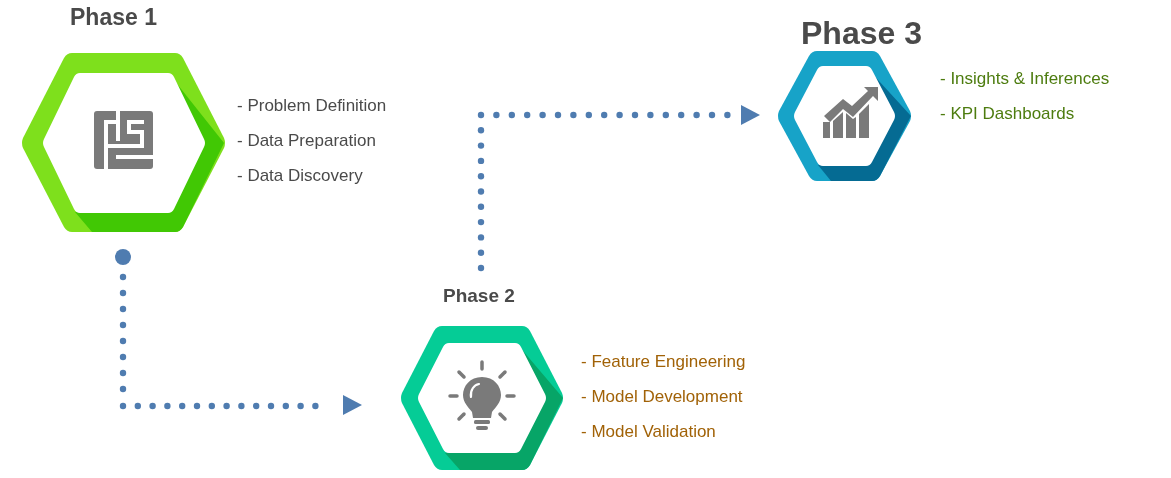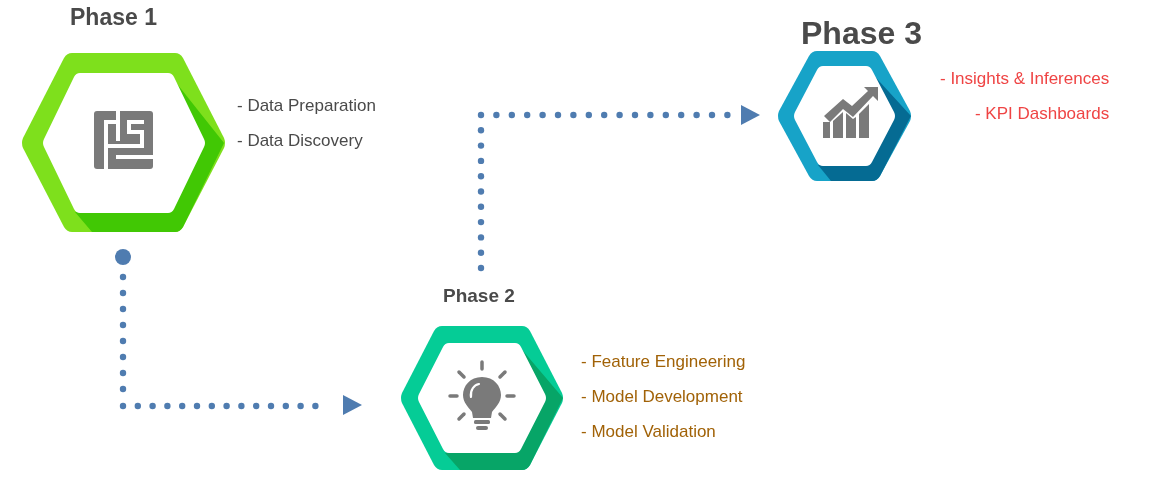--- a/index.html
+++ b/index.html
@@ -125,28 +125,29 @@
       <circle cx="681.1999999999997" cy="115" r="3.2" fill="#4f7cb0"></circle>
       <circle cx="696.5999999999997" cy="115" r="3.2" fill="#4f7cb0"></circle>
       <circle cx="711.9999999999997" cy="115" r="3.2" fill="#4f7cb0"></circle>
       <circle cx="727.3999999999996" cy="115" r="3.2" fill="#4f7cb0"></circle>
       <polygon points="741,105 760,115 741,125" fill="#4f7cb0"></polygon>
     </g>
 </svg>
 
 <div class="title p1" style="color: rgb(74, 74, 74);">Phase 1</div>
 <ul class="items p1" style="color: rgb(74, 74, 74);">
+  <li>- Problem Definition</li>
   <li>- Data Preparation</li>
   <li>- Data Discovery</li>
 </ul>
 
 <div class="title p2" style="color: rgb(74, 74, 74);">Phase 2</div>
 <ul class="items p2" style="color: #a16207;">
   <li>- Feature Engineering</li>
   <li>- Model Development</li>
   <li>- Model Validation</li>
 </ul>
 
 <div class="title p3" style="color: rgb(74, 74, 74);">Phase 3</div>
-<ul class="items p3" style="color: #ef4444; text-align: right;">
+<ul class="items p3" style="color: #4d7c0f;">
   <li>- Insights &amp; Inferences</li>
   <li>- KPI Dashboards</li>
 </ul>
 
 </body></html>

